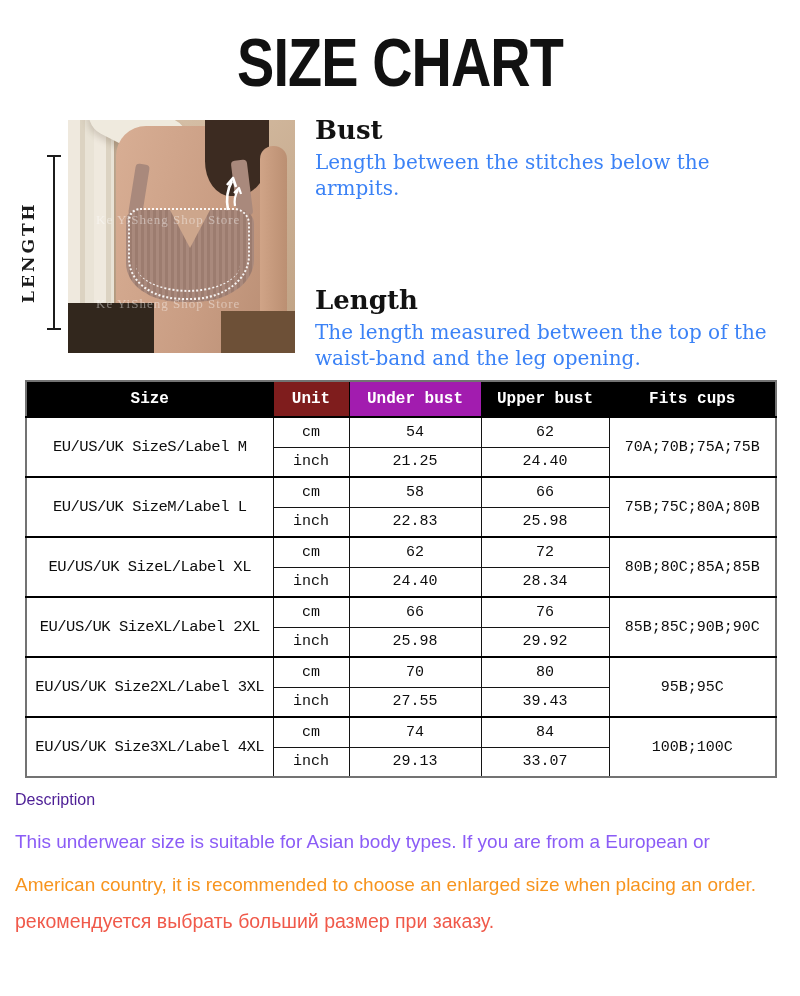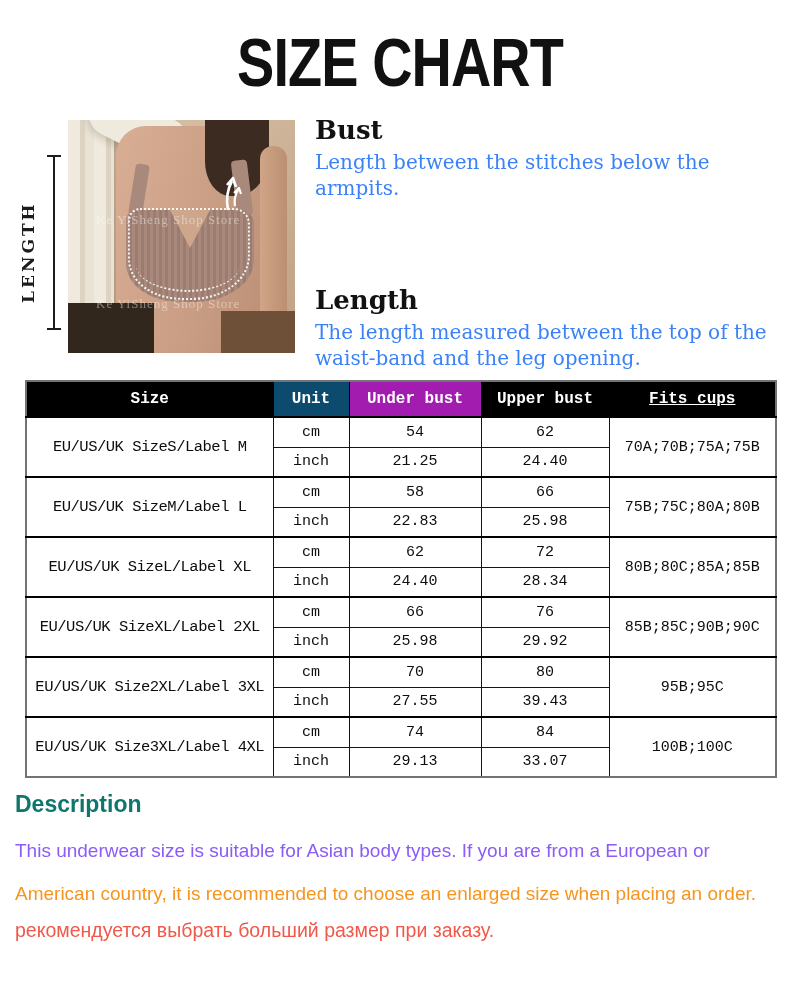--- a/index.html
+++ b/index.html
@@ -113,21 +113,21 @@
     background:#000; color:#fff; font-weight:bold; font-size:16px;
     height:36px; border:1px solid #000;
   }
   .size-table td { border:1px solid #141414; height:30px; padding:0 2px; }
   .size-table { border:2px solid #737373; }
   .size-table tr.group-top td { border-top:2px solid #000; }
   .size-cell { font-size:15.5px; letter-spacing:-0.5px; }
 
   
   .desc { position:absolute; top:791px; left:15px; width:778px; }
-  .desc-heading { font-size:23px; font-weight:bold; color:#0f766e; }
+  .desc-heading { font-size:16px; font-weight:normal; color:#4c1d95; }
   .desc-line { font-size:19px; line-height:22px; }
   .en-1 { margin-top:22px; }
   .en-2 { margin-top:21px; }
   .ru-1 { margin-top:17px; font-size:19.5px; }
   .ru-2 { margin-top:11px; font-size:19.5px; }
 </style>
 </head>
 <body>
 
 <div class="page">
@@ -178,24 +178,24 @@
     <colgroup>
       <col class="c-size">
         <col class="c-unit">
         <col class="c-under">
         <col class="c-upper">
         <col class="c-cups">
     </colgroup>
     <thead>
       <tr>
         <th style="background: rgb(0, 0, 0); color: rgb(255, 255, 255);">Size</th>
-        <th style="background: #0c4a6e; color: rgb(255, 255, 255);">Unit</th>
+        <th style="background: #7f1d1d; color: rgb(255, 255, 255);">Unit</th>
         <th style="background: #a21caf; color: rgb(255, 255, 255);">Under bust</th>
         <th style="background: rgb(0, 0, 0); color: rgb(255, 255, 255);">Upper bust</th>
-        <th style="background: rgb(0, 0, 0); color: rgb(255, 255, 255); text-decoration: underline;">Fits cups</th>
+        <th style="background: rgb(0, 0, 0); color: rgb(255, 255, 255);">Fits cups</th>
       </tr>
     </thead>
     <tbody>
       <tr class="group-top">
         <td class="size-cell" rowspan="2">EU/US/UK SizeS/Label M</td>
         <td>cm</td>
         <td>54</td>
         <td>62</td>
         <td class="cups-cell" rowspan="2">70A;70B;75A;75B</td>
       </tr>

